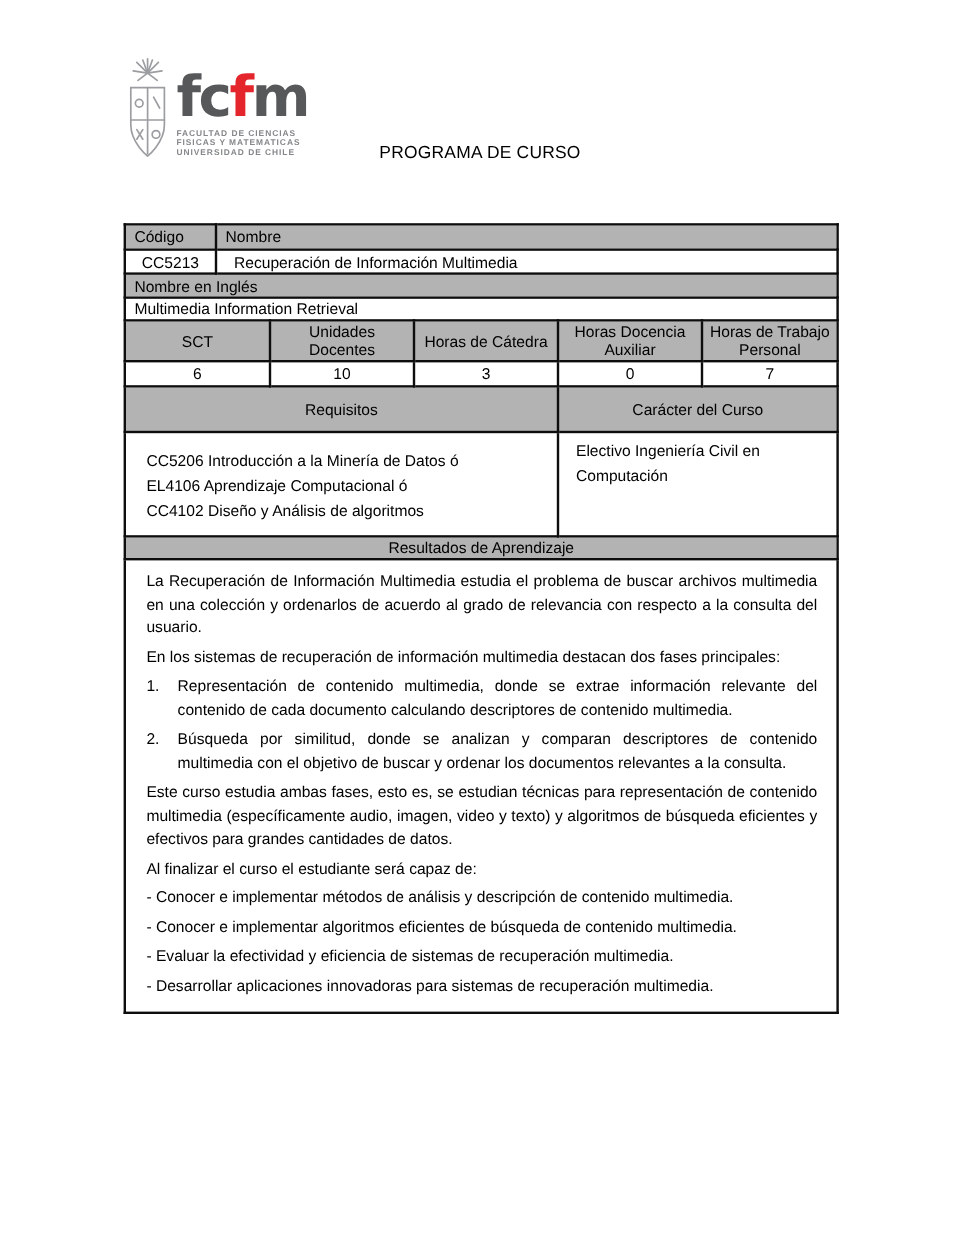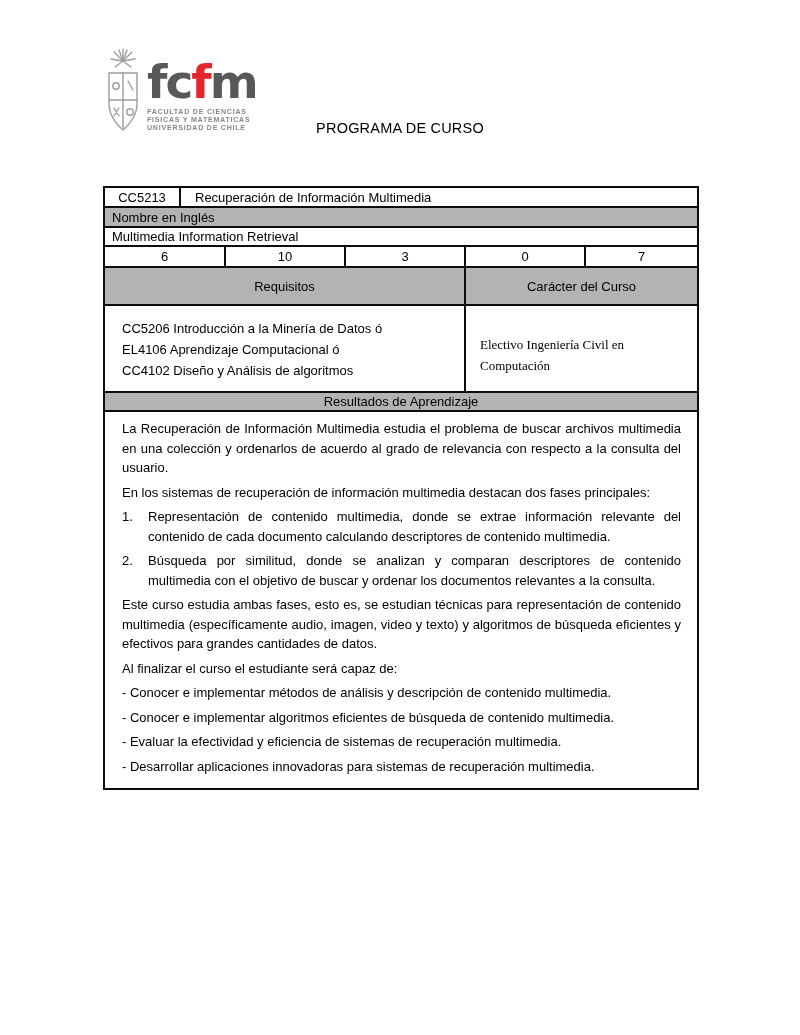--- a/index.html
+++ b/index.html
@@ -53,21 +53,21 @@
 
   tr.rA { height: 21px; } tr.rB { height: 20px; }
   tr.rC { height: 20px; } tr.rD { height: 17px; }
   tr.rE { height: 32px; } tr.rF { height: 21px; }
   tr.rG { height: 38px; } tr.rH { height: 87px; }
   tr.rI { height: 18px; }
 
   td.hours-hdr { padding: 1px 4px; line-height: 15px; }
   td.nombre-val { padding-left: 14px; }
   td.req-cell { padding: 12px 28px 6px 17px; line-height: 21px; }
-  td.car-cell { padding: 28px 14px 6px 14px; line-height: 21px; font-family: Liberation Serif, serif; }
+  td.car-cell { padding: 4px 14px 6px 14px; line-height: 21px; }
 
   
   td.rbody { padding: 7px 16px 12px 17px; vertical-align: top; }
   .rbody p, .rbody .li { margin: 5px 0 0 0; font-size: 13px; line-height: 19.5px; }
   .rbody .just { text-align: justify; }
   .li { display: flex; }
   .li .num { flex: 0 0 26px; }
   .li .txt { flex: 1; }
 </style>
 </head>
@@ -109,29 +109,40 @@
   <table class="course">
     <colgroup>
       <col style="width:76px">
         <col style="width:45px">
         <col style="width:120px">
       <col style="width:120px">
         <col style="width:120px">
         <col style="width:113px">
     </colgroup>
     <tbody>
+      <tr class="rA">
+        <td class="hdr">Código</td>
+        <td class="hdr" colspan="5">Nombre</td>
+      </tr>
       <tr class="rB">
         <td class="ctr">CC5213</td>
         <td class="nombre-val" colspan="5">Recuperación de Información Multimedia</td>
       </tr>
       <tr class="rC">
         <td class="hdr" colspan="6">Nombre en Inglés</td>
       </tr>
       <tr class="rD">
         <td colspan="6">Multimedia Information Retrieval</td>
+      </tr>
+      <tr class="rE">
+        <td class="hdr ctr hours-hdr" colspan="2">SCT</td>
+        <td class="hdr ctr hours-hdr">Unidades Docentes</td>
+        <td class="hdr ctr hours-hdr">Horas de Cátedra</td>
+        <td class="hdr ctr hours-hdr">Horas Docencia Auxiliar</td>
+        <td class="hdr ctr hours-hdr">Horas de Trabajo Personal</td>
       </tr>
       <tr class="rF">
         <td class="ctr" colspan="2">6</td>
         <td class="ctr">10</td>
         <td class="ctr">3</td>
         <td class="ctr">0</td>
         <td class="ctr">7</td>
       </tr>
       <tr class="rG">
         <td class="hdr ctr" colspan="4">Requisitos</td>

